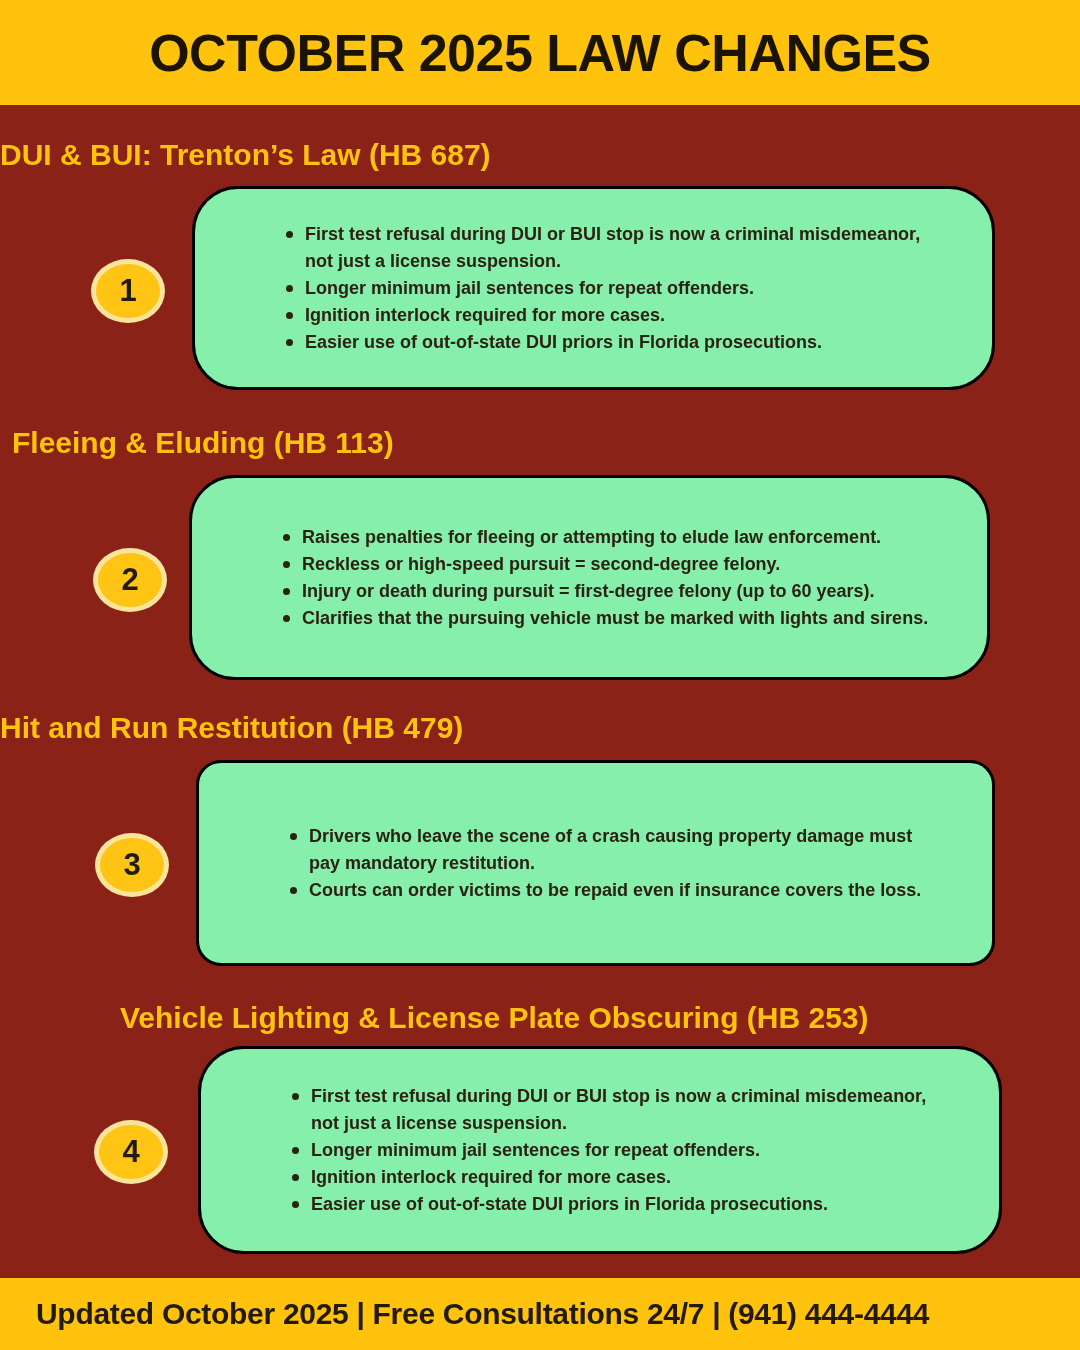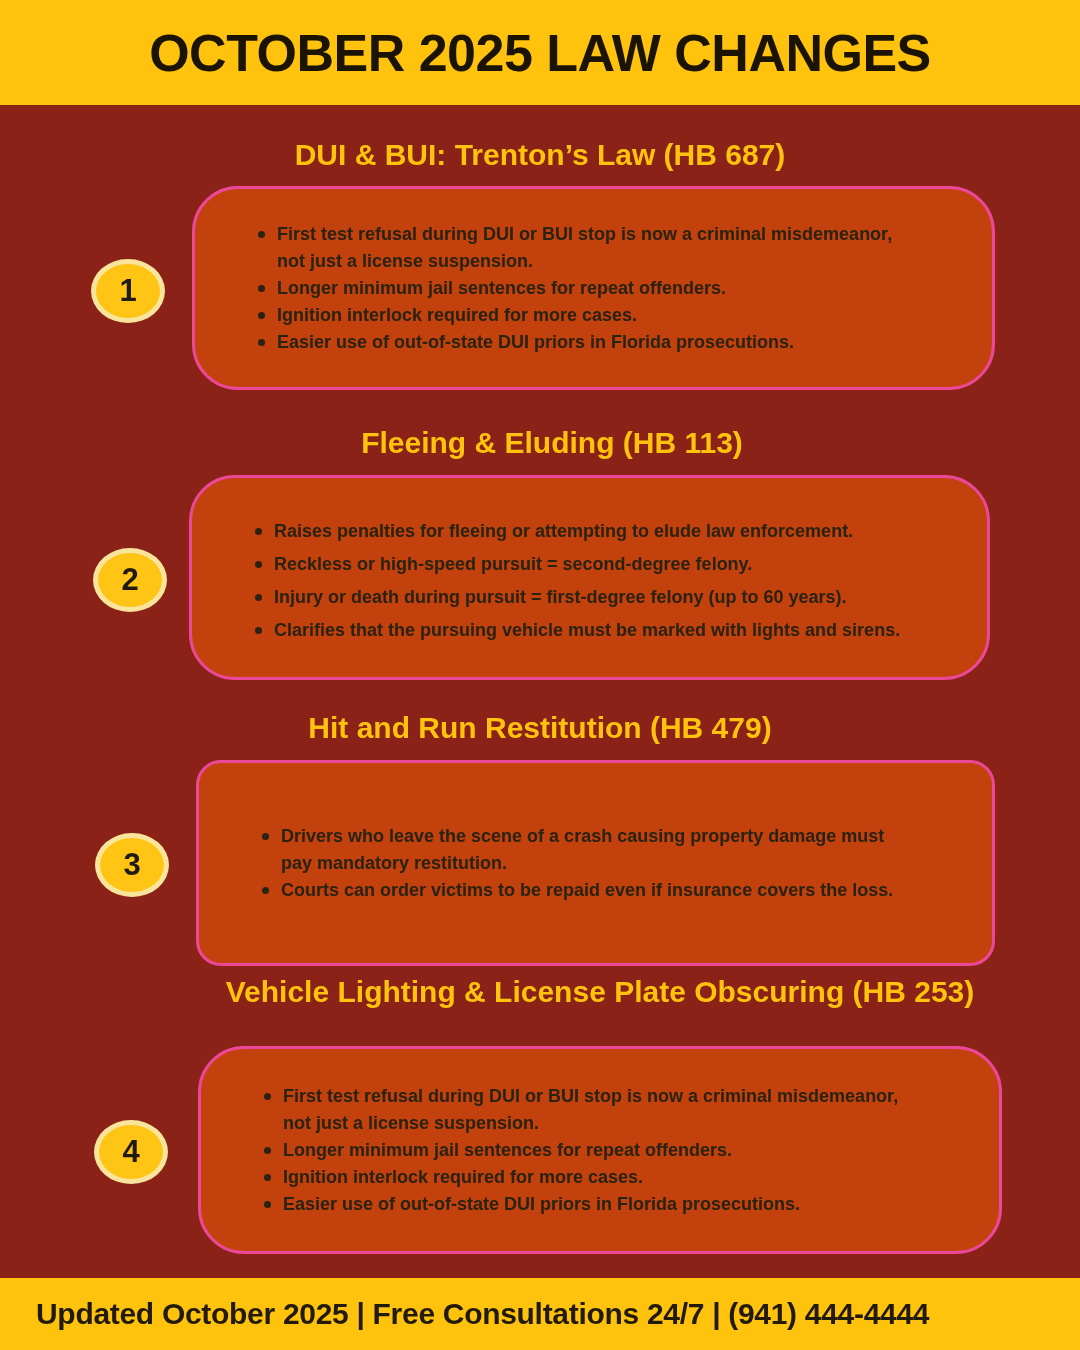--- a/index.html
+++ b/index.html
@@ -35,42 +35,42 @@
     font-weight: bold;
     letter-spacing: -0.3px;
     color: #221B0A;
   }
 
   
   .heading {
     position: absolute;
     left: 0;
     width: 1080px;
-    text-align: center;
     font-size: 30px;
     font-weight: bold;
     color: #FFC30D;
     line-height: 44px;
     margin: 0;
   }
   .h1 { top: 133px; }
   .h2 { top: 421px; margin-left: 12px; }
   .h3 { top: 706px; }
-  .h4 { top: 970px; left: 120px; width: 960px; }
+  .h4 { top: 996px; left: 120px; width: 960px; }
 
   
   .card {
     position: absolute;
-    background: #c2410c;
-    border: 3px solid #ec4899;
+    background: #86efac;
+    border: 3px solid #000000;
     border-radius: 46px;
     box-sizing: border-box;
     display: flex;
     flex-direction: column;
     justify-content: center;
+    padding-left: 28px;
   }
   .card1 { top: 186px; left: 192px; width: 803px; height: 204px; }
   .card2 { top: 475px; left: 189px; width: 801px; height: 205px; }
   .card3 { top: 760px; left: 196px; width: 799px; height: 206px; border-radius: 25px; }
   .card4 { top: 1046px; left: 198px; width: 804px; height: 208px; }
 
   .bullets {
     list-style: none;
     margin: 0;
     padding: 0 0 0 56px;
@@ -87,21 +87,21 @@
     content: "";
     position: absolute;
     left: 7px;
     top: 10px;
     width: 7px;
     height: 7px;
     border-radius: 50%;
     background: #2A2212;
   }
   .card1 .bullets li, .card4 .bullets li { width: 640px; }
-  .card2 .bullets li { width: 670px; margin-top: 6px; }
+  .card2 .bullets li { width: 670px; }
   .card3 .bullets li { width: 625px; }
 
   
   .num-circle {
     position: absolute;
     width: 64px;
     height: 54px;
     background: #FFC414;
     border: 5px solid #F8E49A;
     border-radius: 50%;

